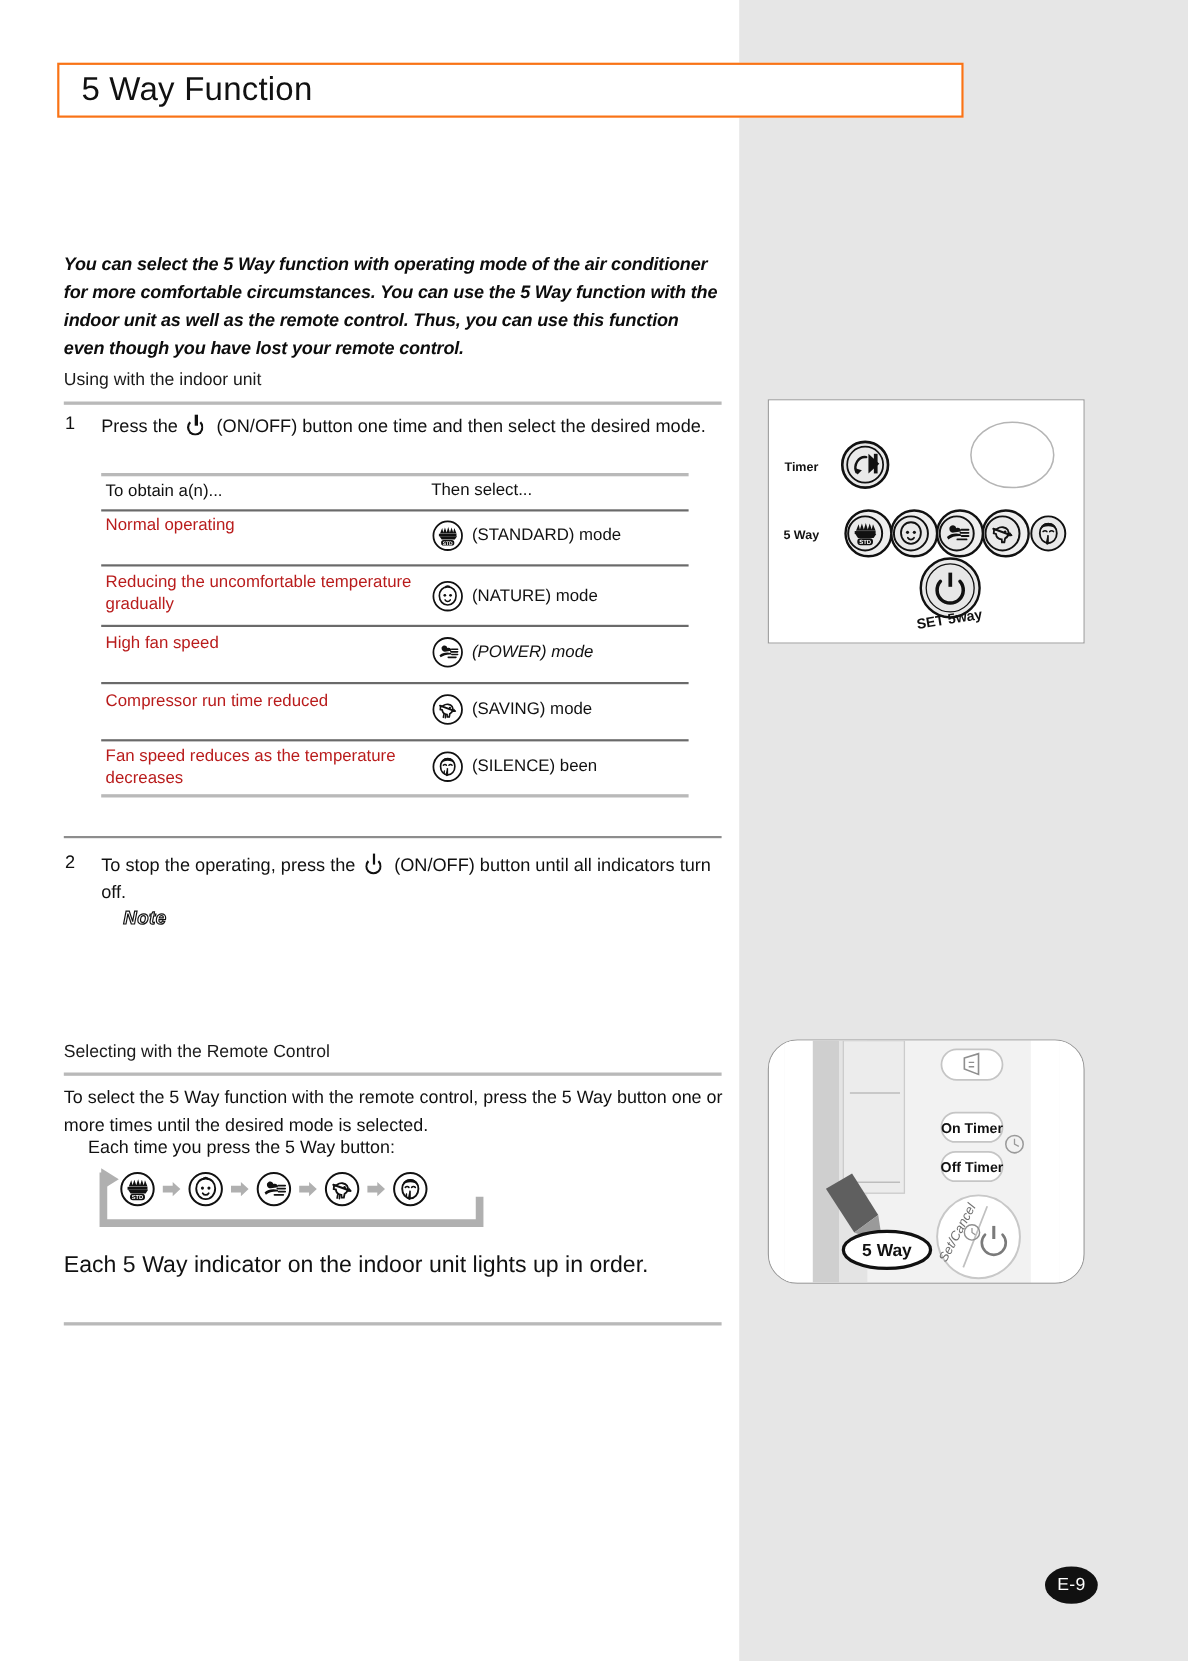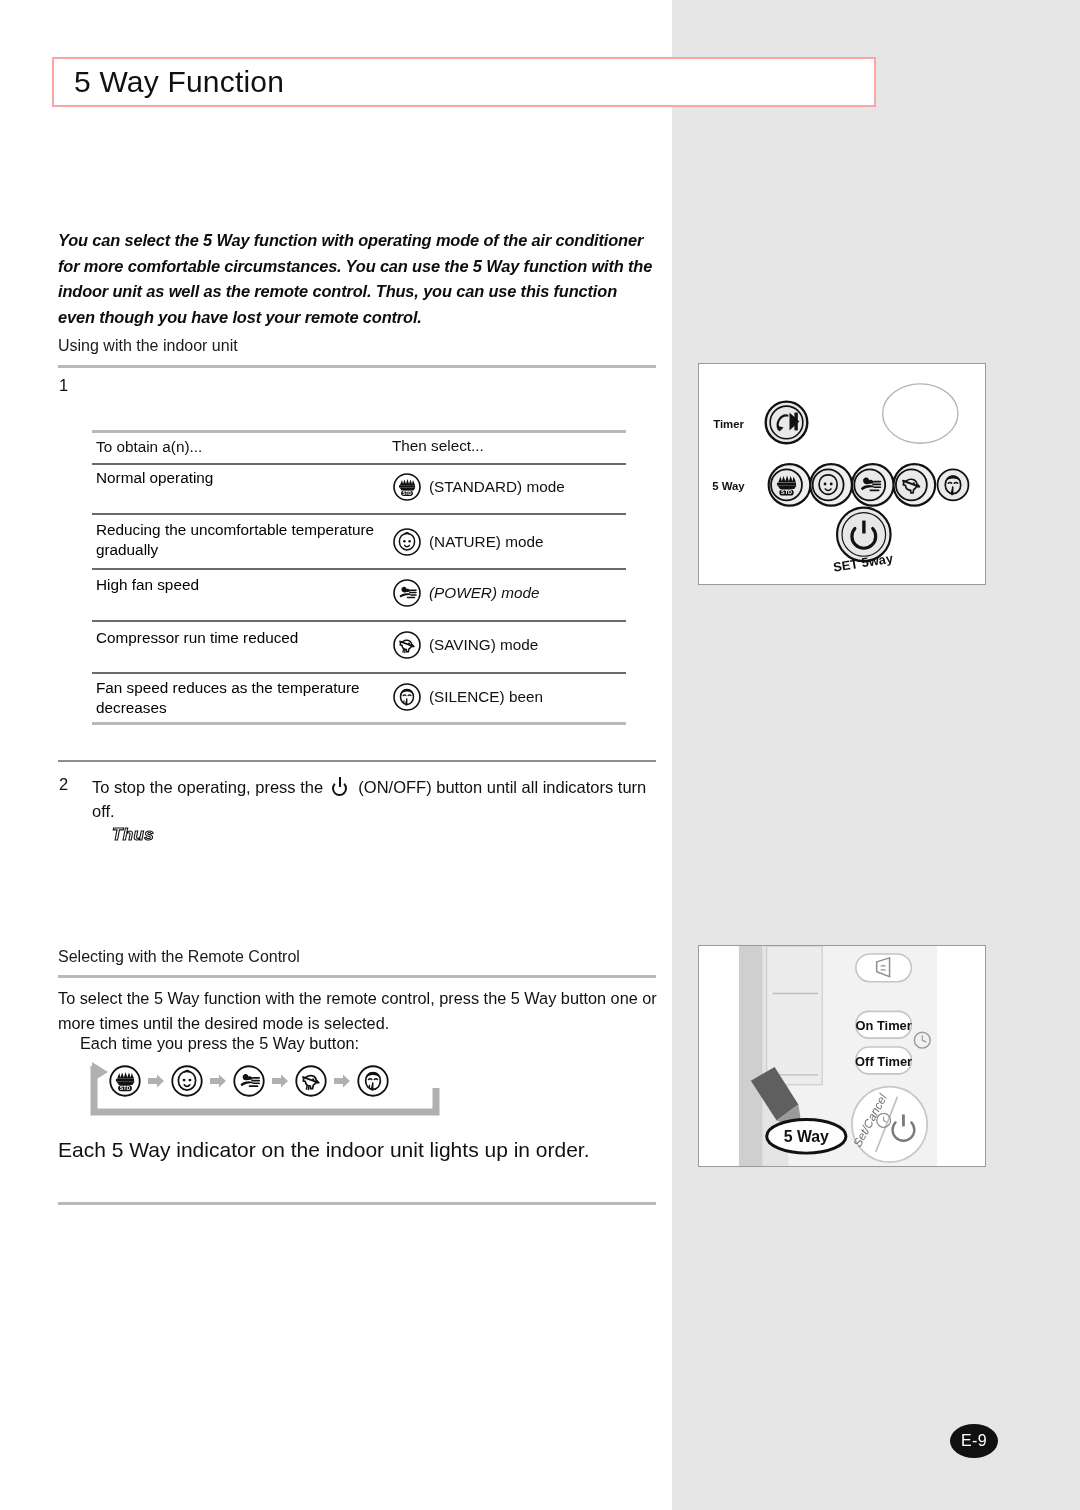--- a/index.html
+++ b/index.html
@@ -23,21 +23,21 @@
     left: 672px; top: 0; width: 408px; height: 1510px;
     background: #e6e6e6;
   }
 
   
   .title-box {
     position: absolute;
     left: 52px; top: 57px;
     width: 824px; height: 50px;
     background: #ffffff;
-    border: 2px solid #fca5a5;
+    border: 2px solid #f97316;
     box-sizing: border-box;
   }
   .title-text {
     position: absolute;
     left: 20px; top: 6px;
     font-size: 30px;
     color: #111;
     letter-spacing: .2px;
     white-space: nowrap;
   }
@@ -113,21 +113,21 @@
   }
   .tbl-line {
     position: absolute;
     left: 92px; width: 534px;
     background: #6a6a6a; height: 1.6px;
   }
   .tbl-line.thick { background:#b9b9b9; height: 2.6px; }
 
   .tbl-cell-left {
     position: absolute;
-    font-size: 15.3px; color: #000000;
+    font-size: 15.3px; color: #b91c1c;
     line-height: 20px;
     width: 290px;
     left: 96px;
   }
   .tbl-cell-right {
     position: absolute;
     font-size: 15.3px; color: #111;
     left: 392px;
     display: flex; align-items: center;
     gap: 7px;
@@ -202,21 +202,21 @@
   .flow-arrow { width: 18px; height: 16px; flex:0 0 18px; }
 
   
   .fig {
     position: absolute;
     background: #ffffff;
     border: 1.6px solid #9a9a9a;
     box-sizing: border-box;
   }
   #fig-unit   { left: 698px; top: 363px;  width: 288px; height: 222px; }
-  #fig-remote { left: 698px; top: 945px;  width: 288px; height: 222px; overflow:hidden; }
+  #fig-remote { left: 698px; top: 945px;  width: 288px; height: 222px; overflow:hidden;border-radius:27px; }
 
   .fig svg { display:block; width:100%; height:100%; }
 
   
   .footer-badge {
     position: absolute;
     left: 950px; top: 1424px;
     width: 48px; height: 34px;
     background: #111;
     border-radius: 50%;
@@ -236,20 +236,25 @@
   <div class="title-box">
     <div class="title-text">5 Way Function</div>
   </div>
 
   <div class="intro">You can select the 5 Way function with operating mode of the air conditioner for more comfortable circumstances. You can use the 5 Way function with the indoor unit as well as the remote control. Thus, you can use this function even though you have lost your remote control.</div>
 
   <div class="subhead" id="subhead-indoor">Using with the indoor unit</div>
   <div class="rule" id="rule-top"></div>
 
   <div class="step-num" id="step1-num">1</div>
+  <div class="step-body" id="step1-body">
+    <span>Press the</span>
+    <span class="pwr"></span>
+    <span>(ON/OFF) button one time and then select the desired mode.</span>
+  </div>
 
   <div class="tbl-line thick" style="top:430px;"></div>
   <div class="tbl-cell-left hdr" style="top:437px;">To obtain a(n)...</div>
   <div class="tbl-cell-right hdr" style="top:437px;">
     <span class="mi-lbl">Then select...</span>
   </div>
   <div class="tbl-line" style="top:463px;"></div>
 
   <div class="tbl-cell-left" style="top:468px;">Normal operating</div>
   <div class="tbl-cell-right" style="top:472px;">
@@ -342,21 +347,21 @@
   <div class="tbl-line thick" style="top:722px;"></div>
 
   <div class="rule" id="rule-step2"></div>
   <div class="step-num" id="step2-num">2</div>
   <div class="step-body" id="step2-body">
     <span>To stop the operating, press the</span>
     <span class="pwr"></span>
     <span>(ON/OFF) button until all indicators turn off.</span>
   </div>
 
-  <div class="note-word">Thus</div>
+  <div class="note-word">Note</div>
 
   <div class="subhead" id="subhead-remote">Selecting with the Remote Control</div>
   <div class="rule" id="rule-remote"></div>
 
   <div class="rc-p">To select the 5 Way function with the remote control, press the 5 Way button one or more times until the desired mode is selected.</div>
   <div class="rc-sub">Each time you press the 5 Way button:</div>
 
   <div class="flow">
     <svg class="flow-bracket" viewBox="0 0 380 62">
       <path d="M10 8 L10 54 L352 54 L352 30" fill="none" stroke="#b0b0b0" stroke-width="7"></path>

